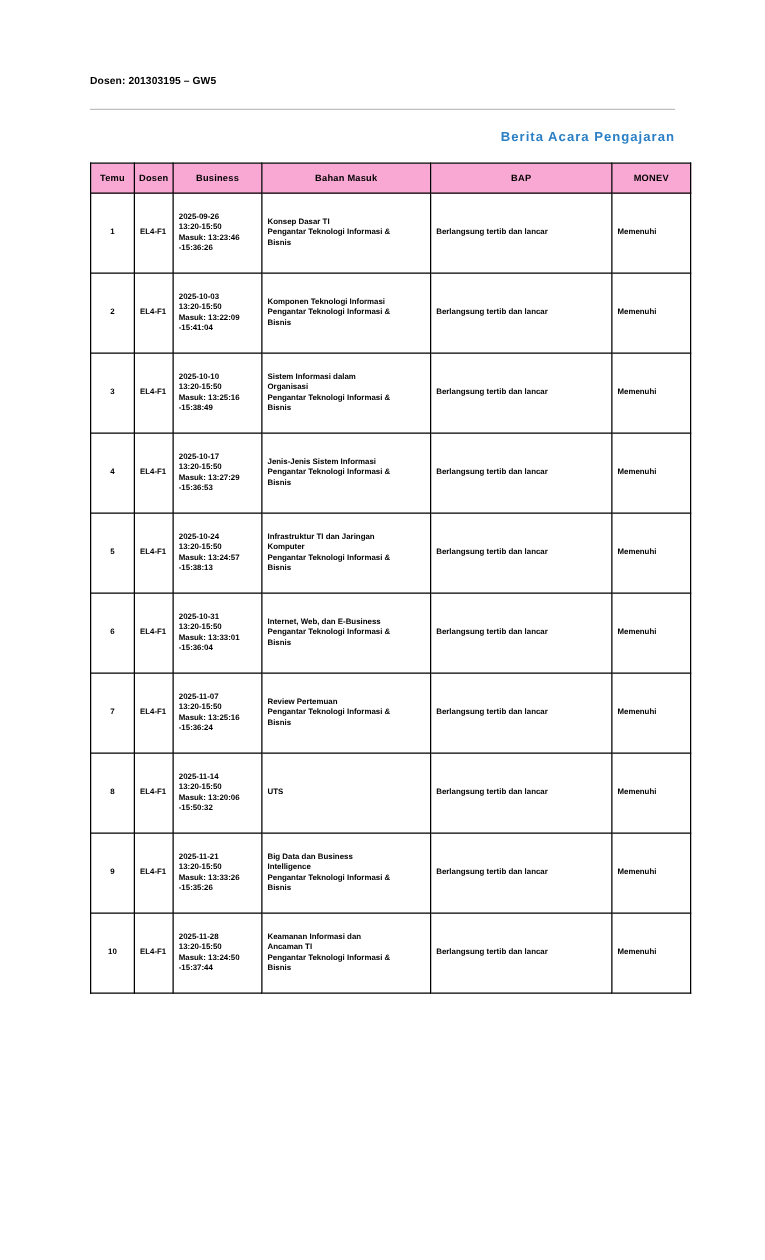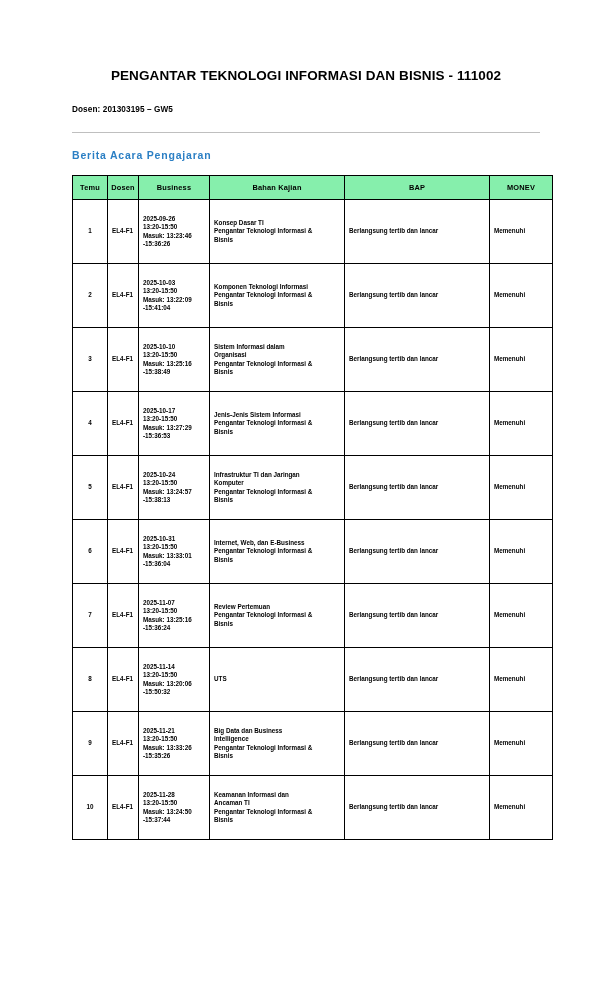--- a/index.html
+++ b/index.html
@@ -44,38 +44,38 @@
   .meta-line.second {
     margin-top: 0;
     margin-bottom: 18px;
   }
   .divider {
     border: 0;
     border-top: 1px solid #bfbfbf;
     margin: 12px 0 16px 0;
   }
   .section-title {
-    text-align: left;
+    text-align: right;
     color: #2b7fc4;
     font-size: 10.5px;
     font-weight: bold;
     letter-spacing: 0.8px;
     margin: 4px 0 14px 0;
   }
   table.barite {
     border-collapse: collapse;
     width: 100%;
     table-layout: fixed;
   }
   table.barite th, table.barite td {
     border: 1px solid #000000;
     vertical-align: middle;
   }
   table.barite th {
-    background: #86efac;
+    background: #f9a8d4;
     color: #000;
     font-size: 7.4px;
     font-weight: bold;
     text-align: center;
     padding: 7px 2px;
     letter-spacing: 0.2px;
   }
   table.barite td {
     font-size: 6.3px;
     font-weight: bold;
@@ -121,38 +121,37 @@
   th.th-bahan { width: 130px; }
   th.th-bap { width: 140px; }
   th.th-monev { width: 58px; }
   .row-h { height: 64px; }
 </style>
 </head>
 <body>
 
 <div class="page">
 
-  <div class="doc-title">PENGANTAR TEKNOLOGI INFORMASI DAN BISNIS - 111002</div>
 
 
   <div class="meta-line second">
     <span>Dosen</span><span>: </span><span>201303195 – GW5</span>
   </div>
 
   <hr class="divider">
 
   <div class="section-title">Berita Acara Pengajaran</div>
 
   <table class="barite">
     <thead>
       <tr>
         <th class="th-temu">Temu</th>
         <th class="th-ruang">Dosen</th>
         <th class="th-kehadiran">Business</th>
-        <th class="th-bahan">Bahan Kajian</th>
+        <th class="th-bahan">Bahan Masuk</th>
         <th class="th-bap">BAP</th>
         <th class="th-monev">MONEV</th>
       </tr>
     </thead>
     <tbody id="table-body">
         <tr class="row-h">
           <td class="col-temu">1</td>
           <td class="col-ruang">EL4-F1</td>
           <td class="col-kehadiran">
             <div class="cell-lines">

